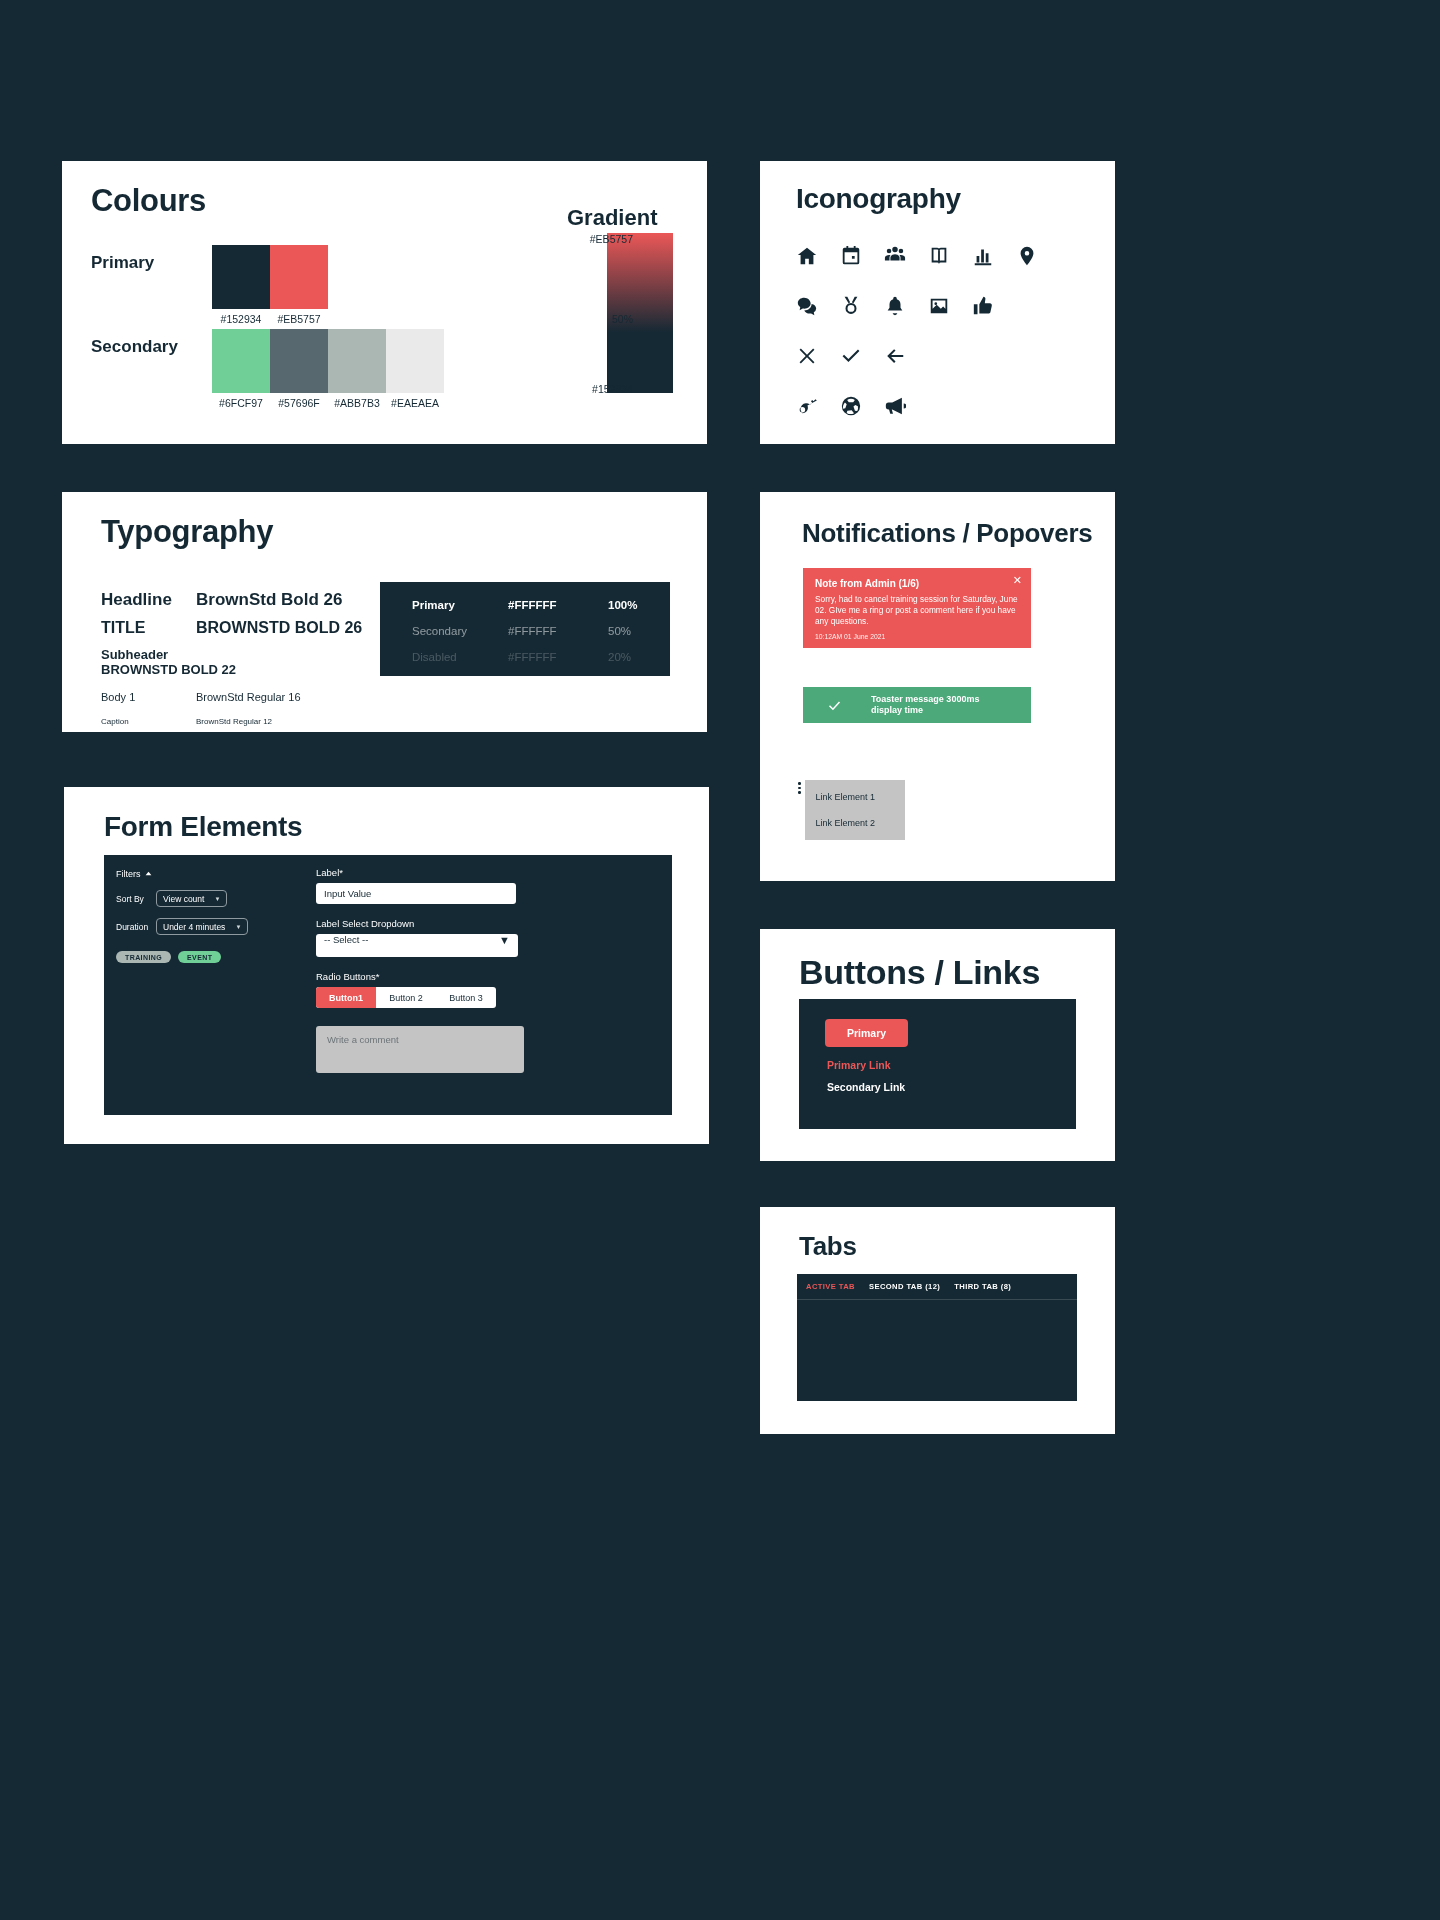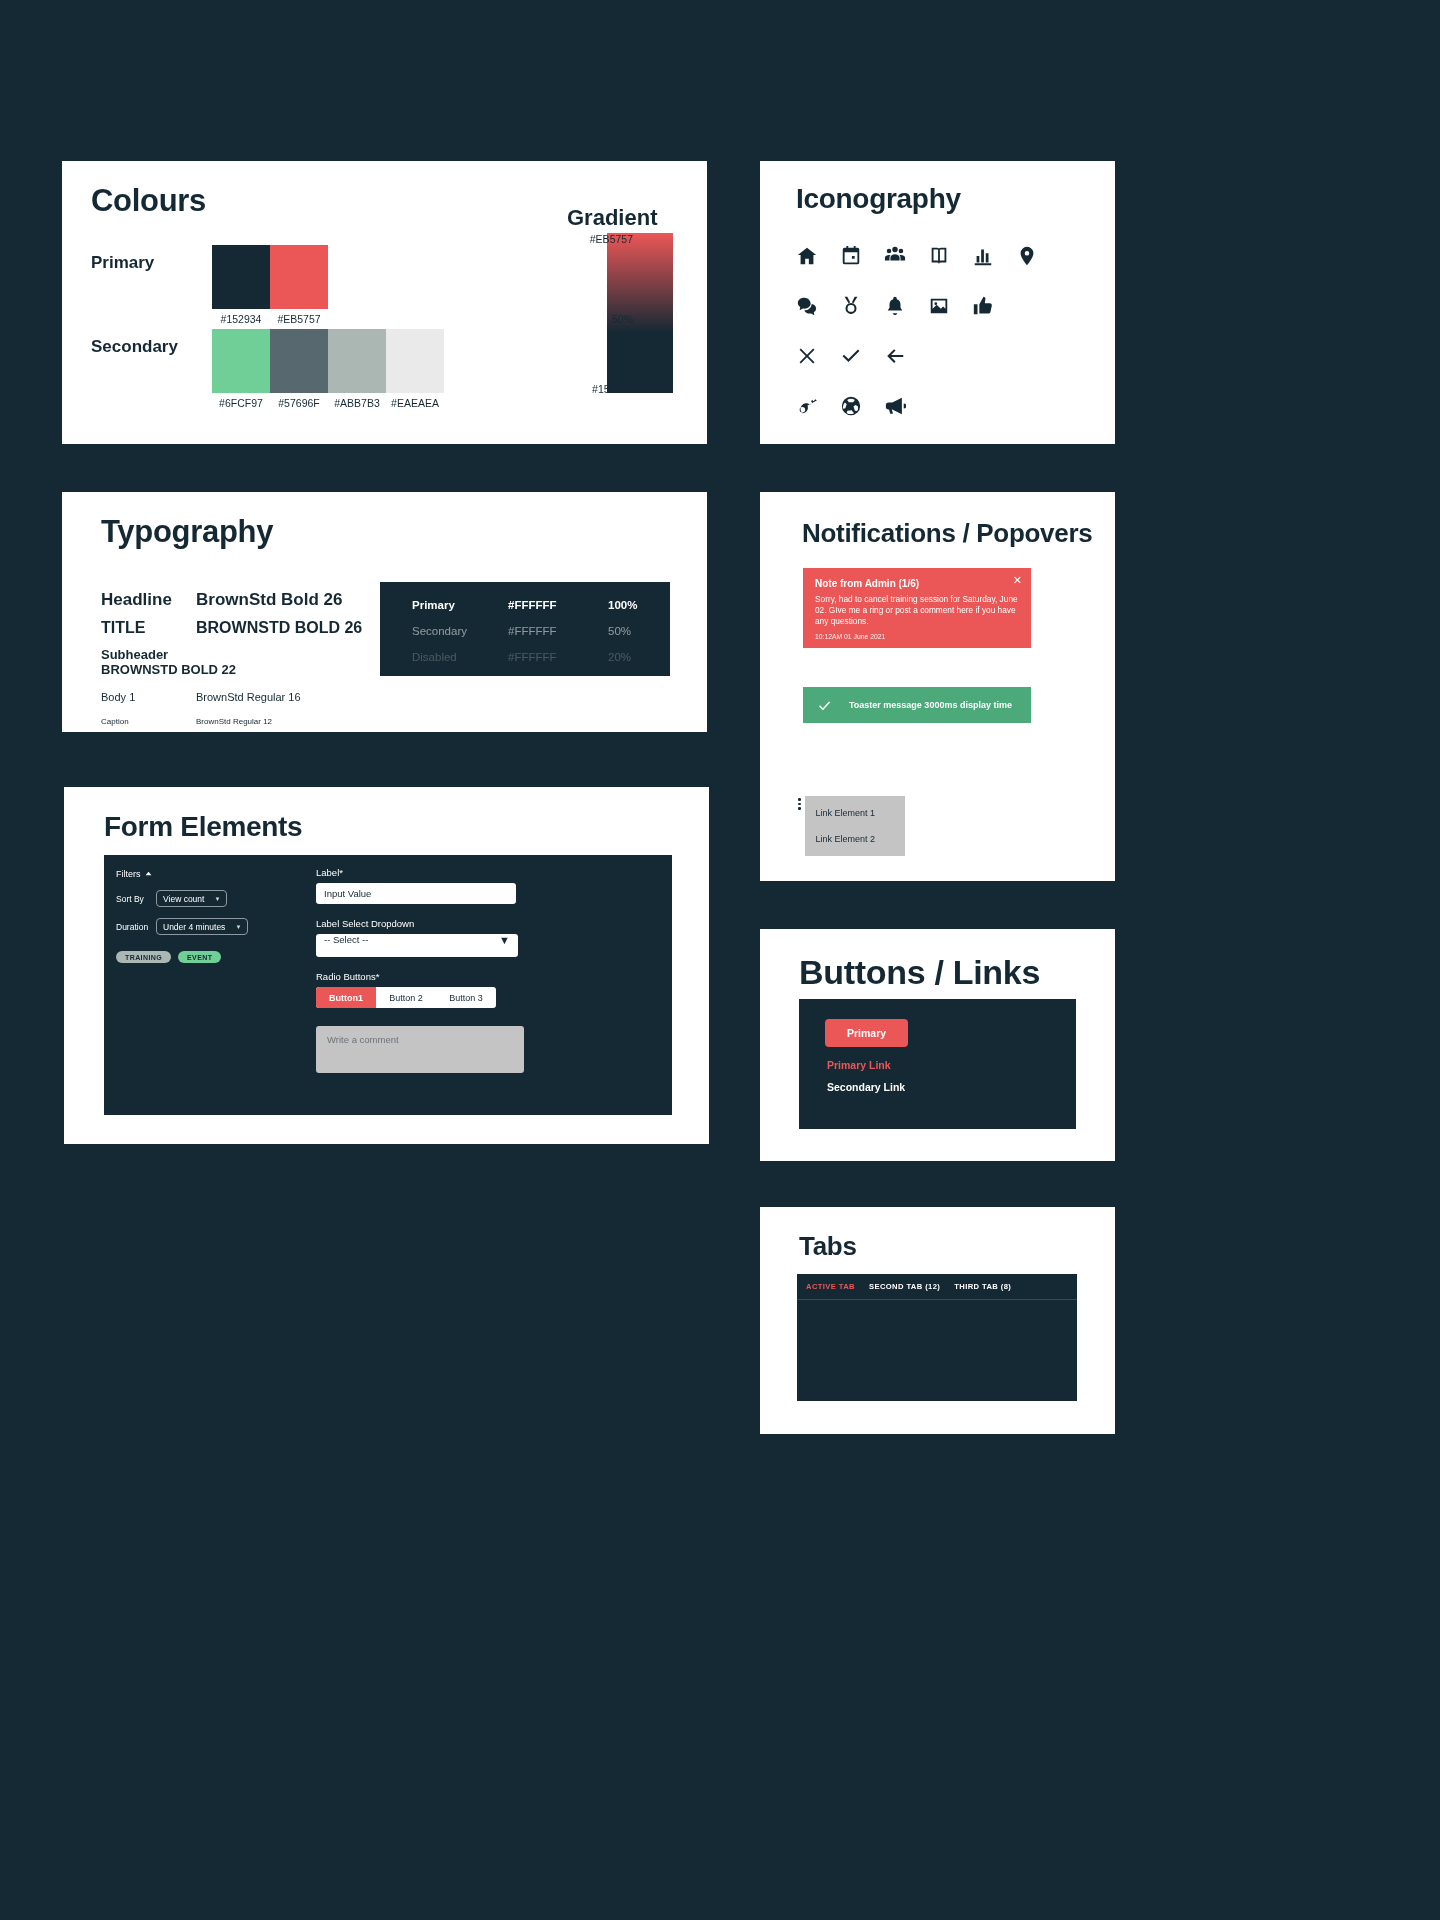--- a/index.html
+++ b/index.html
@@ -146,26 +146,26 @@
   }
   #note-title { font-size: 10px; font-weight: bold; }
   #note-body { font-size: 8.3px; line-height: 1.32; margin-top: 5px; }
   #note-time { font-size: 6.8px; margin-top: 6px; opacity: 0.92; }
   #note-close {
     position: absolute; right: 9px; top: 7px; font-size: 11px;
     color: #fff; line-height: 1;
   }
   #toaster {
     position: absolute; left: 43px; top: 195px; width: 228px; height: 36px;
-    background: #4CA97A; display: flex; align-items: center; gap: 17px;
-    padding: 0 14px; color: #fff;
+    background: #4CA97A; display: flex; align-items: center; gap: 29px;
+    padding: 0 24px; color: #fff;
   }
   #toaster svg { width: 15px; height: 15px; stroke: #fff; fill: none; stroke-width: 2.4; flex-shrink:0; }
   #toaster-text { font-size: 9px; font-weight: bold; line-height: 1.22; }
-  #popover-wrap { position: absolute; left: 38px; top: 288px; display: flex; align-items: flex-start; gap: 4px; margin-top: 16px; }
+  #popover-wrap { position: absolute; left: 38px; top: 288px; display: flex; align-items: flex-start; gap: 4px; }
   #kebab { display:flex; flex-direction: column; gap:2px; padding-top: 2px; }
   #kebab i { width: 2.5px; height: 2.5px; background: #152934; border-radius: 50%; display:block; }
   #popover-list { background: #C4C4C4; width: 100px; padding: 12px 11px; }
   .popover-link { font-size: 9px; color: #152934; }
   .popover-link + .popover-link { margin-top: 16px; }
 
   
   #btn-card { left: 760px; top: 929px; width: 355px; height: 232px; }
   #btn-card .card-title { font-size: 34px; position: absolute; left: 39px; top: 24px; }
   #btn-inner {

